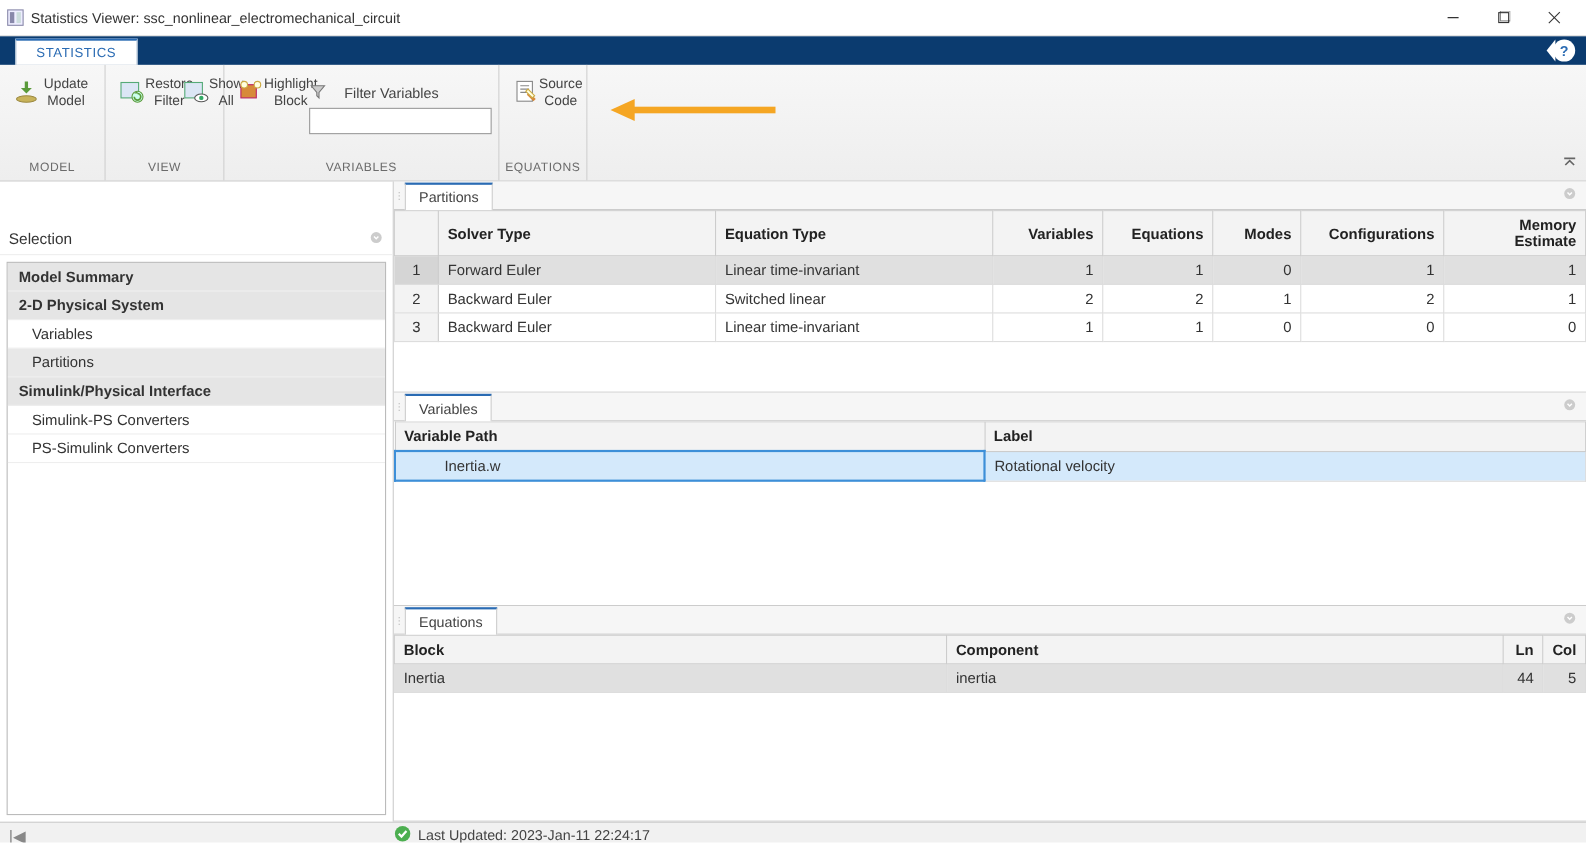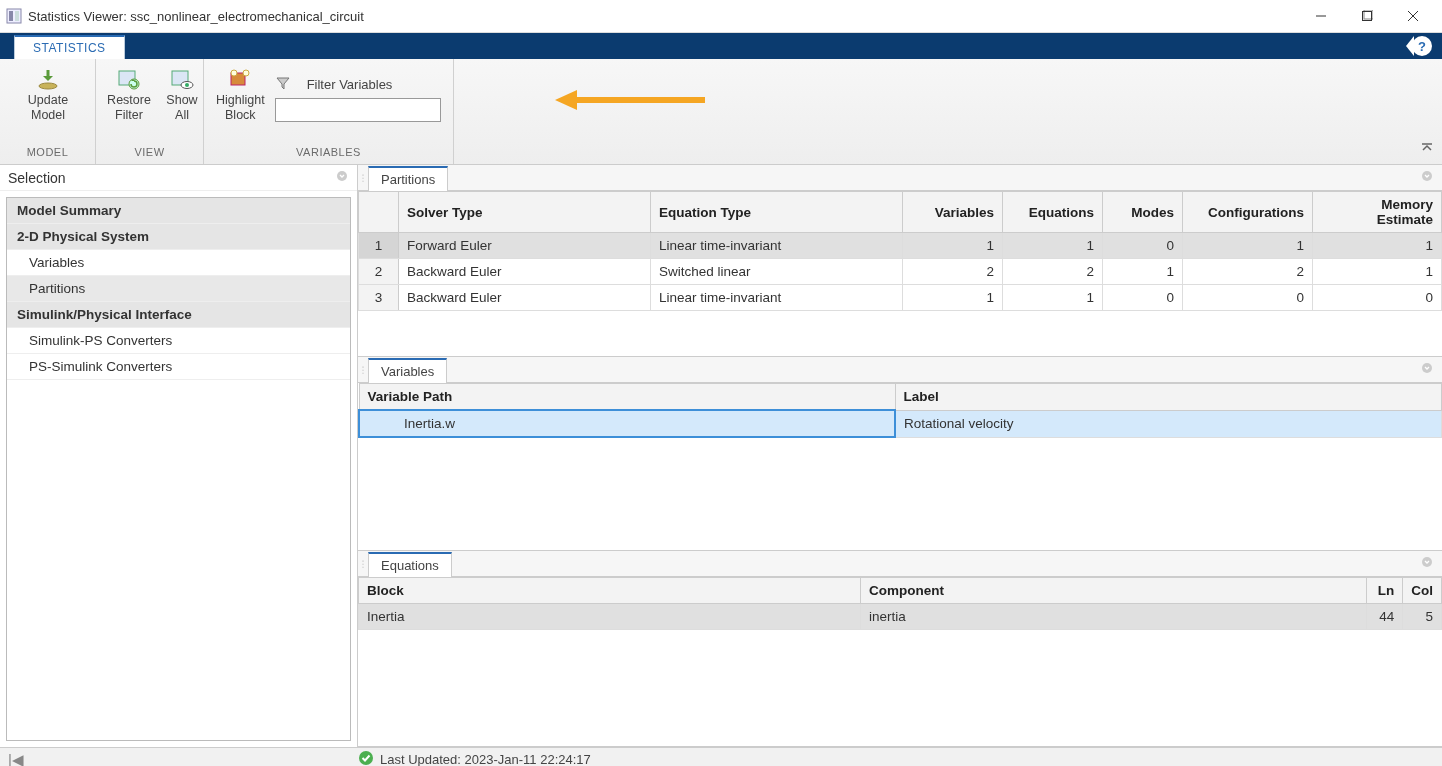--- a/index.html
+++ b/index.html
@@ -19,36 +19,36 @@
 .ribbon-help { position: absolute; right: 10px; top: 3px; }
 .ribbon-help-circle { width: 20px; height: 20px; border-radius: 50%; background: #fff; color: #2a6bb3; font-weight: bold; font-size: 13px; display: flex; align-items: center; justify-content: center; }
 .ribbon-help-wrap { display: flex; align-items: center; }
 .ribbon-help-wrap::before { content: ""; border-top: 10px solid transparent; border-bottom: 10px solid transparent; border-right: 8px solid #fff; margin-right: -2px; }
 
 
 .toolstrip { height: 106px; background: linear-gradient(#f7f7f7,#eee); border-bottom: 1px solid #ccc; display: flex; position: relative; }
 .toolgroup { border-right: 1px solid #d0d0d0; display: flex; flex-direction: column; height: 100%; }
 .toolgroup .buttons { flex: 1; display: flex; align-items: flex-start; padding: 6px 6px 0; gap: 4px; }
 .toolgroup .label { height: 18px; text-align: center; font-size: 11px; color: #6b6b6b; letter-spacing: 0.5px; }
-.tool-btn { display: flex; flex-direction: column; align-items: center; padding: 2px 6px; min-width: 54px; cursor: pointer; }
+.tool-btn { display: flex; flex-direction: row; align-items: center; padding: 2px 6px; min-width: 54px; cursor: pointer; }
 .tool-btn .tico { width: 24px; height: 24px; display: flex; align-items: center; justify-content: center; }
 .tool-btn .tlabel { text-align: center; font-size: 12.5px; color: #444; line-height: 1.2; margin-top: 2px; }
 .filter-row { display: flex; align-items: center; gap: 16px; padding-top: 4px; }
 .filter-input { width: 166px; height: 24px; border: 1px solid #999; background: #fff; padding: 2px 4px; font-size: 13px; }
 .toolstrip .collapse-icon { position: absolute; right: 8px; bottom: 6px; color: #666; }
 
 
 .arrow-overlay { position: absolute; left: 555px; top: 90px; pointer-events: none; }
 .arrow-shaft { width: 130px; height: 6px; background: #f5a623; position: absolute; left: 20px; top: 7px; }
 .arrow-head { width: 0; height: 0; border-top: 10px solid transparent; border-bottom: 10px solid transparent; border-right: 22px solid #f5a623; position: absolute; left: 0; top: 0; }
 
 
 .main { display: flex; height: calc(766px - 28px - 26px - 106px - 24px); }
 .sidebar { width: 358px; border-right: 1px solid #ccc; display: flex; flex-direction: column; }
-.side-header { display: flex; align-items: flex-end; padding: 4px 8px; border-bottom: 1px solid #eee; }
+.side-header { display: flex; align-items: flex-start; padding: 4px 8px; border-bottom: 1px solid #eee; margin-top: 40px; }
 .side-header .sh-title { flex: 1; font-size: 14px; color: #333; }
 .side-header .sh-close { color: #888; font-size: 15px; }
 .tree-container { margin: 6px; border: 1px solid #bbb; flex: 1; overflow: auto; background: #fff; }
 .tree-item { padding: 5px 10px; border-bottom: 1px solid #eee; font-size: 13.5px; cursor: pointer; }
 .tree-header { font-weight: bold; background: #e5e5e5; }
 .tree-child { padding-left: 22px; }
 .tree-selected { background: #e8e8e8; }
 
 .content { flex: 1; display: flex; flex-direction: column; overflow: hidden; }
 .pane { display: flex; flex-direction: column; border-bottom: 1px solid #ccc; }
@@ -184,20 +184,38 @@
               </svg>
           </span>
           <span style="font-size:13px;color:#444">Filter Variables</span>
         </div>
         <input class="filter-input" value="" style="">
       </div>
     </div>
     <div class="label">VARIABLES</div>
   </div>
 
+  <div class="toolgroup" style="width:80px">
+    <div class="buttons">
+      <div class="tool-btn">
+        <span class="tico">
+          <svg viewBox="0 0 24 24" width="24" height="24">
+              <rect x="4" y="3" width="14" height="18" fill="#fff" stroke="#888"></rect>
+              <line x1="7" y1="7" x2="15" y2="7" stroke="#888"></line>
+              <line x1="7" y1="10" x2="15" y2="10" stroke="#888"></line>
+              <line x1="7" y1="13" x2="15" y2="13" stroke="#888"></line>
+              <path d="M14 14 L20 20" stroke="#d78a3a" stroke-width="3"></path>
+              <path d="M12 12 L18 18 L20 16 L14 10 Z" fill="#ffd" stroke="#ca4"></path>
+            </svg>
+        </span>
+        <span class="tlabel"><span>Source</span><br><span>Code</span></span>
+      </div>
+    </div>
+    <div class="label">EQUATIONS</div>
+  </div>
 
   <span class="collapse-icon">
     <svg width="14" height="14" viewBox="0 0 14 14">
         <path d="M3 9 L7 5 L11 9" fill="none" stroke="#666" stroke-width="1.5"></path>
         <line x1="2" y1="3" x2="12" y2="3" stroke="#666" stroke-width="1.5"></line>
       </svg>
   </span>
 </div>
 
 <div class="arrow-overlay">

